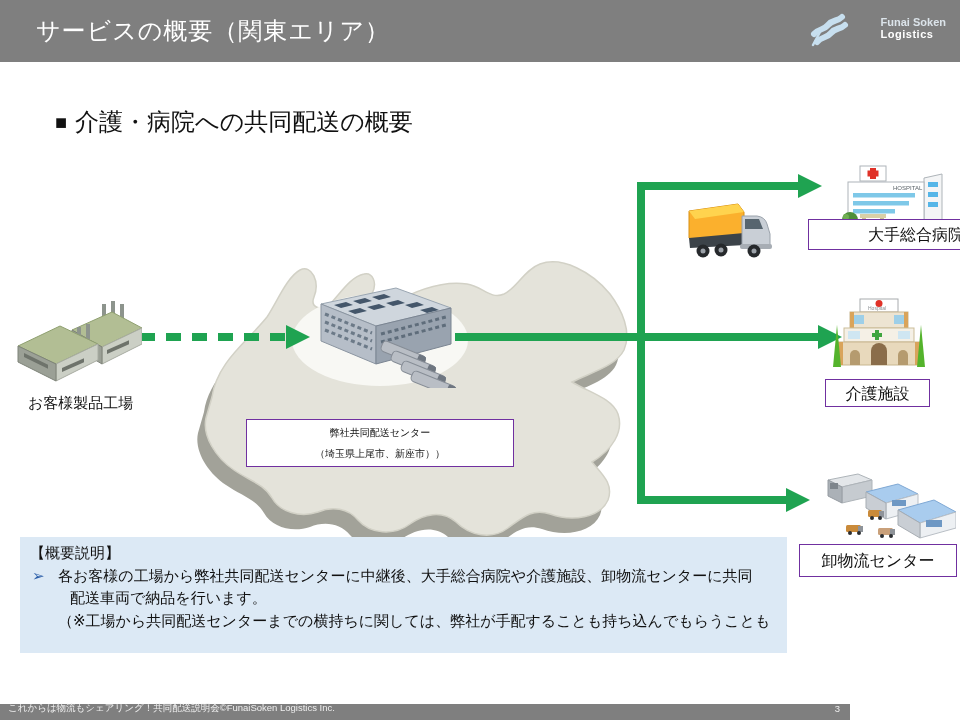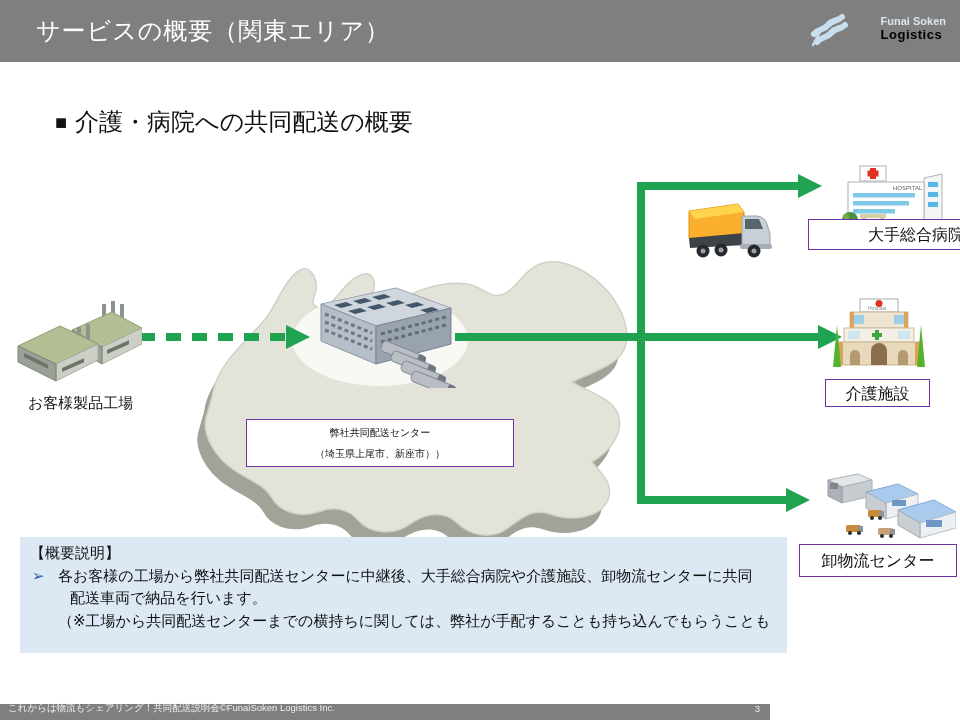--- a/index.html
+++ b/index.html
@@ -6,21 +6,21 @@
   body{
     width:960px;height:720px;position:relative;overflow:hidden;background:#ffffff;
     font-family:"Liberation Sans","DejaVu Sans",sans-serif;
   }
   
   .header{position:absolute;left:0;top:0;width:960px;height:62px;background:#7F7F7F;display:flex;align-items:center;}
   .header-title{color:#ffffff;font-size:24px;font-weight:400;letter-spacing:1px;margin-left:36px;}
   .logo{position:absolute;right:14px;top:11px;display:flex;align-items:center;gap:6px;}
   .logo-text{display:flex;flex-direction:column;line-height:1.05;margin-left:25px;}
   .logo-line1{color:#DCE4EA;font-size:11px;font-weight:600;}
-  .logo-line2{color:#000000;font-size:13px;font-weight:600;letter-spacing:0.5px;}
+  .logo-line2{color:#ffffff;font-size:11px;font-weight:600;letter-spacing:0.5px;}
   
   .section-heading{position:absolute;left:55px;top:106px;font-size:24px;color:#111;font-weight:500;display:flex;align-items:center;}
   .section-marker{font-size:20px;margin-right:8px;}
   
   .abs{position:absolute;}
   .caption{font-size:15px;color:#111;font-family:Liberation Serif, serif;}
   .label-box{
     position:absolute;background:#ffffff;border:1.5px solid #7030A0;
     display:flex;flex-direction:column;align-items:center;justify-content:center;
     font-size:16px;color:#111;text-align:center;line-height:21px;
@@ -31,21 +31,21 @@
     position:absolute;left:20px;top:537px;width:767px;height:116px;background:#DCE9F5;
     box-sizing:border-box;padding:5px 10px 0 10px;font-size:15px;color:#111;line-height:22.5px;
   }
   .ov-row{display:flex;}
   .ov-bullet{width:26px;flex:none;padding-left:2px;color:#2A5DA8;}
   .ov-indent1{margin-left:40px;}
   .ov-indent2{margin-left:28px;}
   .ov-indent3{margin-left:48px;}
   
   .footer{
-    position:absolute;left:0;top:704px;width:770px;height:16px;background:#7F7F7F;
+    position:absolute;left:0;top:704px;width:850px;height:16px;background:#7F7F7F;
     display:flex;align-items:center;justify-content:space-between;box-sizing:border-box;
     padding:0 10px 8px 8px;color:#EFEFEF;font-size:9.5px;
   }
   svg{display:block;}
 </style>
 </head>
 <body>
 
 <div class="header">
   <div class="header-title">サービスの概要（関東エリア）</div>

